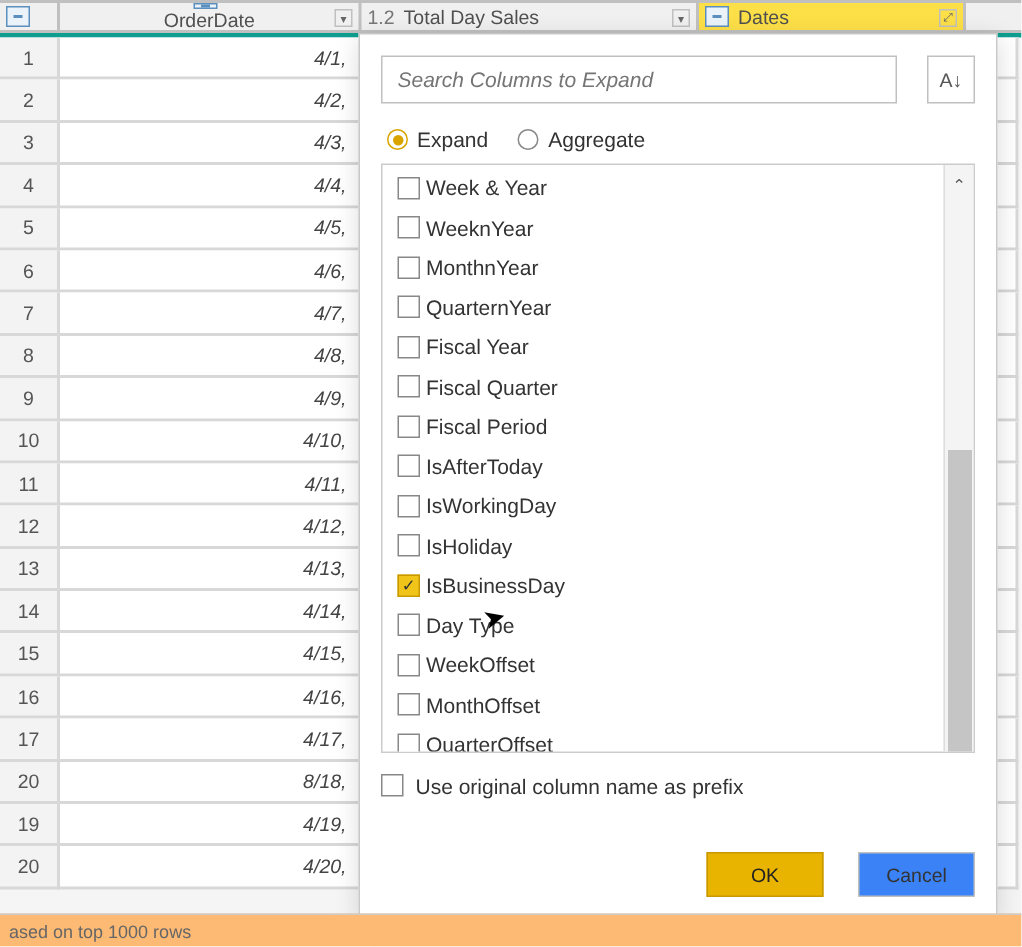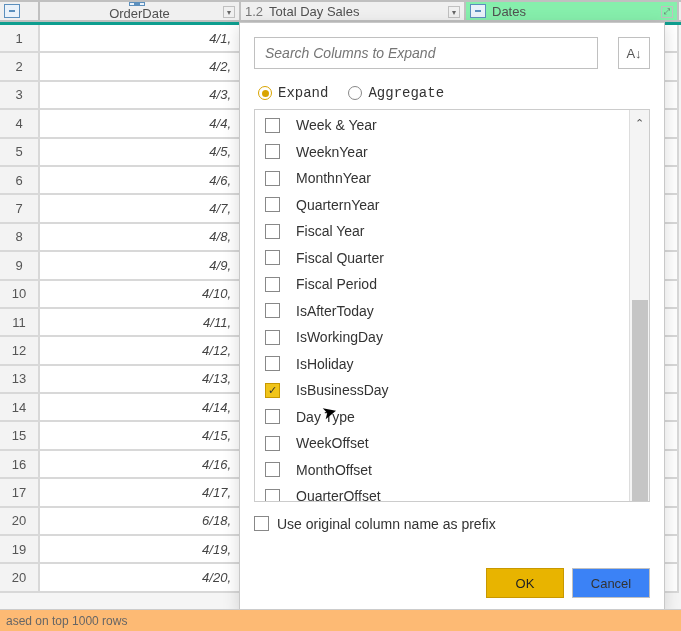--- a/index.html
+++ b/index.html
@@ -29,21 +29,21 @@
     display: flex;
     align-items: center;
     padding: 0 4px;
     color: #505050;
     font-size: 13px;
     position: relative;
   }
   .hdr-rownum { width: 40px; background:#f0f0f0; }
   .hdr-col1 { width: 201px; flex-direction: column; }
   .hdr-col2 { width: 225px; }
-  .hdr-col3 { width: 213px; background:#86efac; }
+  .hdr-col3 { width: 178px; background:#fde047; }
   .type-icon {
     width: 16px; height: 14px;
     border:1px solid #5b8fbd;
     background:#eaf2fa;
     margin-right:6px;
     display:flex; align-items:center; justify-content:center;
   }
   .type-icon .dot { width:6px; height:2px; background:#5b8fbd; }
   .caret {
     position:absolute; right:4px; top:4px;
@@ -102,21 +102,20 @@
     width:32px; height:32px;
     border:1px solid #c0c0c0;
     background:#fff;
     display:flex; align-items:center; justify-content:center;
     font-size:13px; color:#555;
   }
   .radio-row {
     margin-top:16px;
     display:flex; gap:20px; align-items:center;
     padding-left:4px;
-    font-family:Liberation Mono, monospace;
   }
   .radio {
     display:flex; align-items:center; gap:6px;
     font-size:14px; color:#333;
     cursor:pointer;
   }
   .radio .dot {
     width:14px; height:14px; border:1px solid #888; border-radius:50%;
     display:flex; align-items:center; justify-content:center;
   }
@@ -130,21 +129,21 @@
     height:400px;
     overflow:hidden;
     position:relative;
     display:flex;
   }
   .list-inner {
     flex:1;
     padding:2px 4px 2px 10px;
   }
   .list-item {
-    display:flex; align-items:center; gap:16px;
+    display:flex; align-items:center; gap:4px;
     height:26.5px;
     font-size:14px; color:#333;
   }
   .chk {
     width:15px; height:15px;
     border:1px solid #888;
     background:#fff;
     display:flex; align-items:center; justify-content:center;
     font-size:11px; color:#333;
   }
@@ -162,21 +161,21 @@
   .scroll-thumb {
     position:absolute; left:2px; width:16px;
     top:190px; height:240px;
     background:#c5c5c5;
   }
   .prefix-row {
     margin-top:14px; display:flex; align-items:flex-start; gap:8px;
     font-size:14px; color:#333;
   }
   .btn-row {
-    margin-top:36px; display:flex; justify-content:flex-end; gap:8px;
+    margin-top:36px; display:flex; justify-content:flex-end; gap:23px;
   }
   .btn {
     min-width:78px; height:30px;
     border:1px solid #c0c0c0;
     background:#3b82f6; font-size:13px; color:#333;
     display:flex; align-items:center; justify-content:center;
     cursor:pointer;
   }
   .btn.primary { background:#e8b400; border-color:#c89800; color:#222; font-weight:500; }
   .cursor {
@@ -314,21 +313,21 @@
         <div class="cell c3"></div>
       </div>
       <div class="data-row">
         <div class="cell rownum">17</div>
         <div class="cell c1">4/17,</div>
         <div class="cell c2"></div>
         <div class="cell c3"></div>
       </div>
       <div class="data-row">
         <div class="cell rownum">20</div>
-        <div class="cell c1">6/18,</div>
+        <div class="cell c1">8/18,</div>
         <div class="cell c2"></div>
         <div class="cell c3"></div>
       </div>
       <div class="data-row">
         <div class="cell rownum">19</div>
         <div class="cell c1">4/19,</div>
         <div class="cell c2"></div>
         <div class="cell c3"></div>
       </div>
       <div class="data-row">

